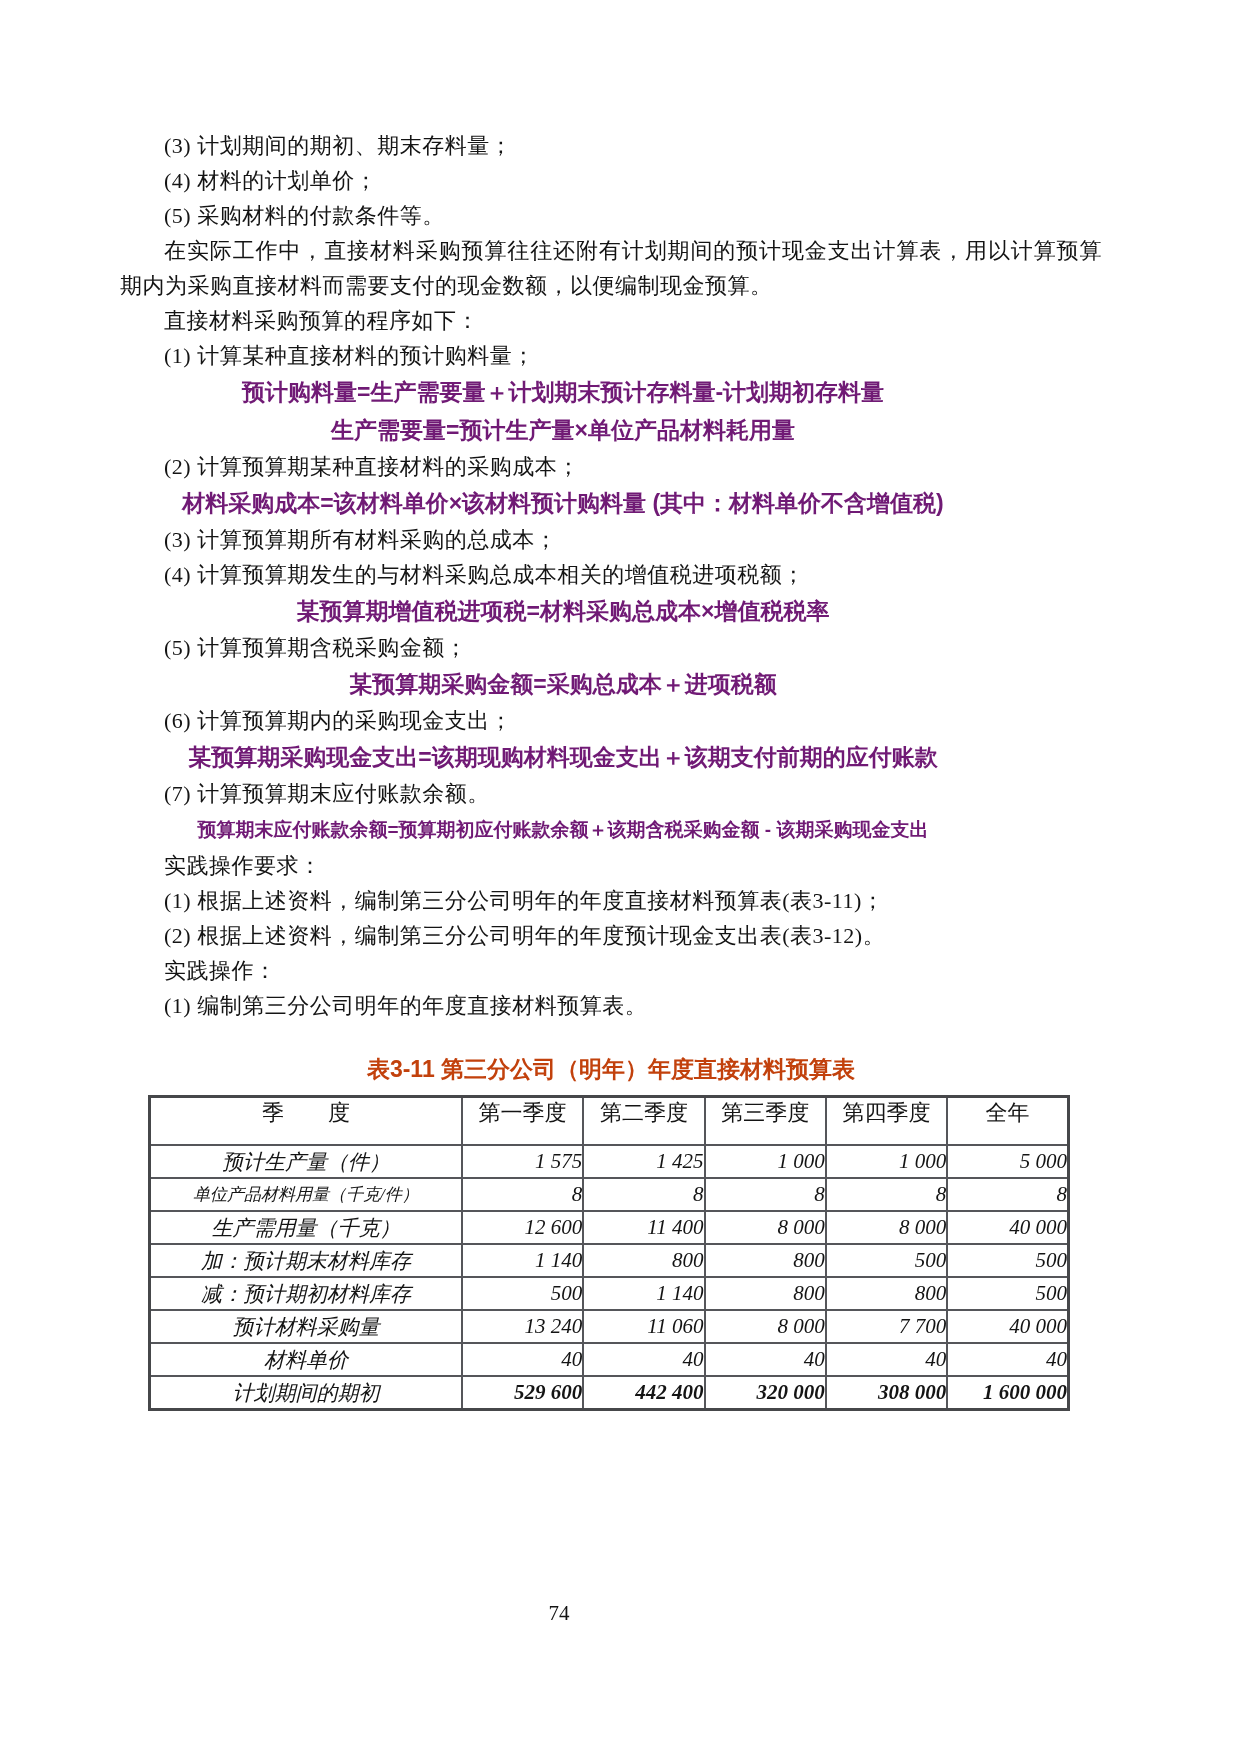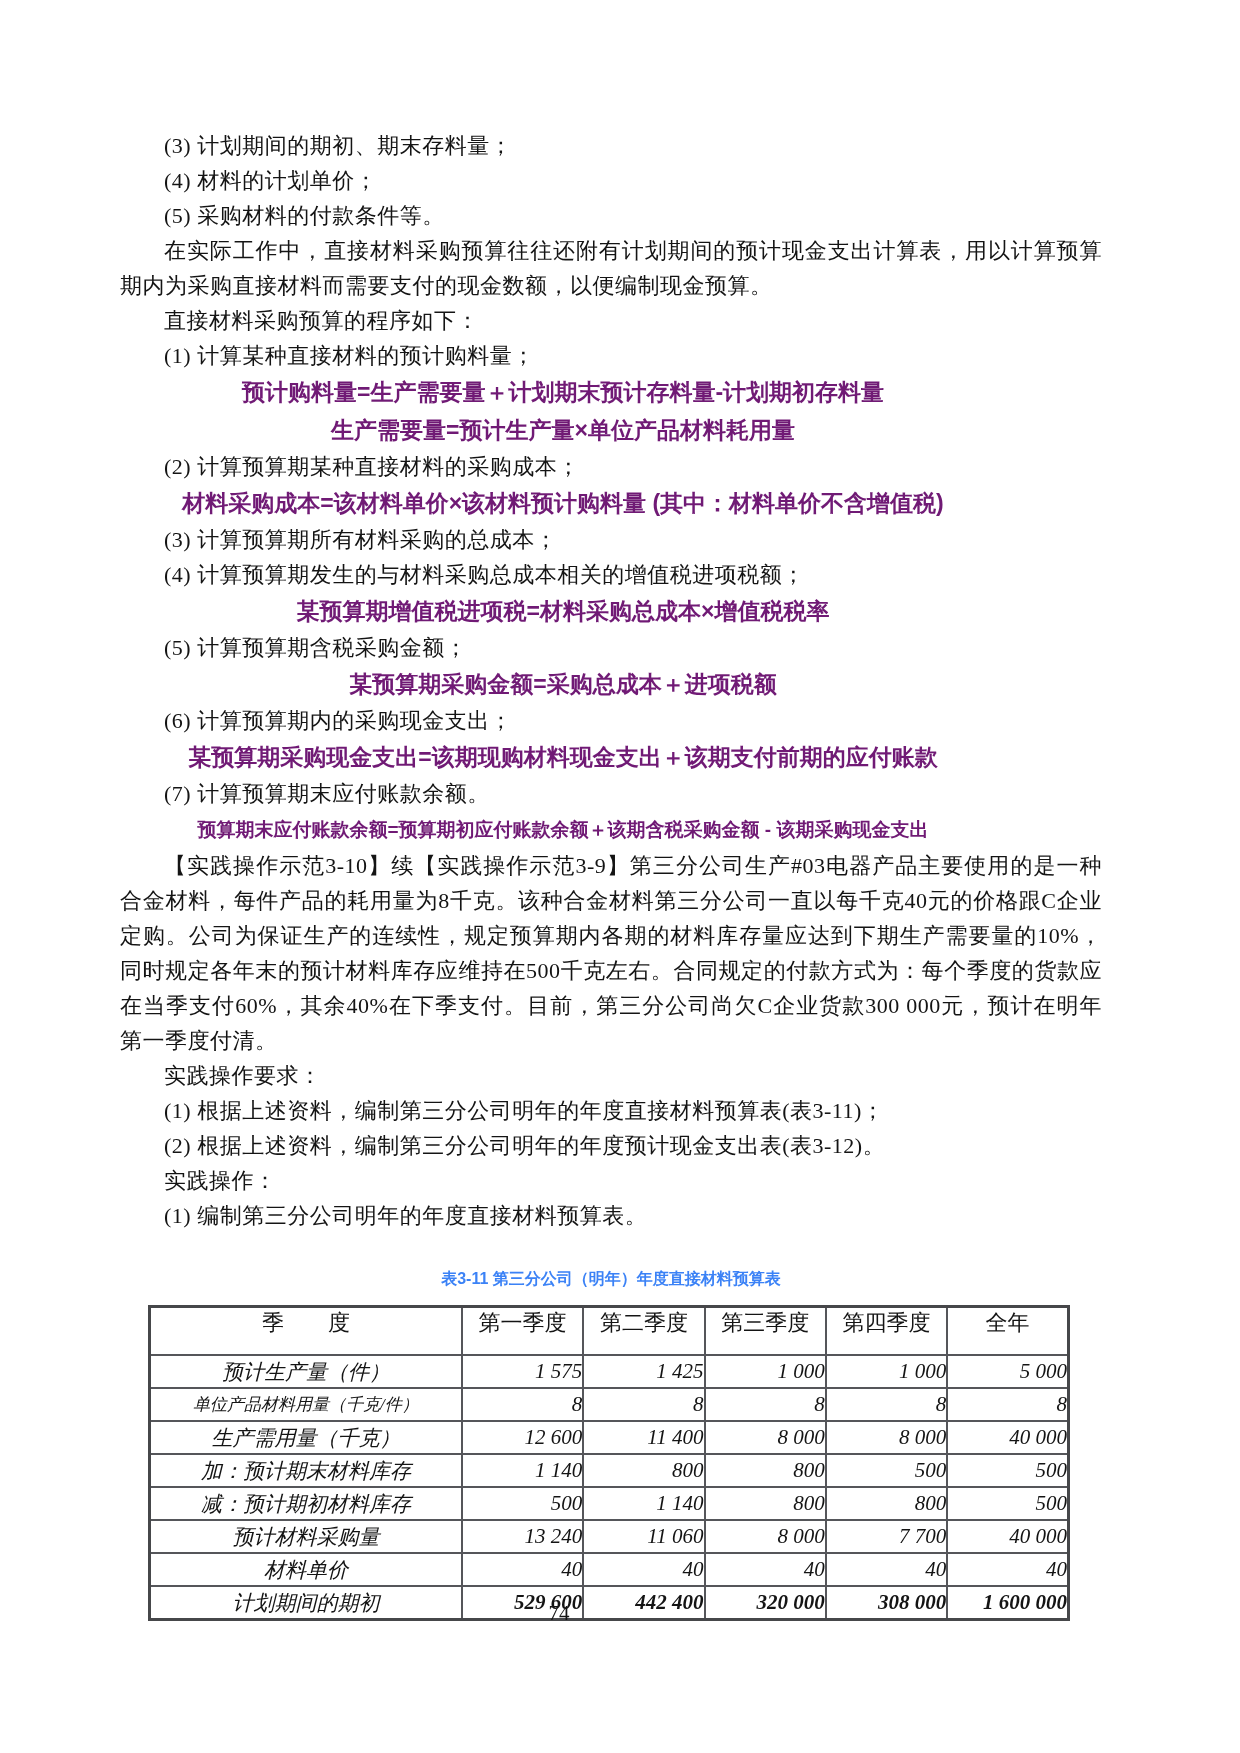--- a/index.html
+++ b/index.html
@@ -44,22 +44,22 @@
     margin-right: 96px;
     letter-spacing: 0px;
   }
   .formula.small {
     font-size: 19px;
     line-height: 37px;
   }
   .table-title {
     font-family: "Liberation Sans", "DejaVu Sans", sans-serif;
     font-weight: bold;
-    color: #3b82f6;
-    font-size: 16px;
+    color: #c2410c;
+    font-size: 23px;
     line-height: 28px;
     text-align: center;
     margin-top: 32px;
   }
   table.budget {
     margin: 12px 0 0 28px;
     width: 922px;
     border-collapse: collapse;
     table-layout: fixed;
     border: 3px solid #46474a;
@@ -110,21 +110,20 @@
     <div class="formula">材料采购成本=该材料单价×该材料预计购料量 (其中：材料单价不含增值税)</div>
     <div class="bodyline">(3) 计算预算期所有材料采购的总成本；</div>
     <div class="bodyline">(4) 计算预算期发生的与材料采购总成本相关的增值税进项税额；</div>
     <div class="formula">某预算期增值税进项税=材料采购总成本×增值税税率</div>
     <div class="bodyline">(5) 计算预算期含税采购金额；</div>
     <div class="formula">某预算期采购金额=采购总成本＋进项税额</div>
     <div class="bodyline">(6) 计算预算期内的采购现金支出；</div>
     <div class="formula">某预算期采购现金支出=该期现购材料现金支出＋该期支付前期的应付账款</div>
     <div class="bodyline">(7) 计算预算期末应付账款余额。</div>
     <div class="formula small">预算期末应付账款余额=预算期初应付账款余额＋该期含税采购金额 - 该期采购现金支出</div>
-    <div class="para">【实践操作示范3-10】续【实践操作示范3-9】第三分公司生产#03电器产品主要使用的是一种合金材料，每件产品的耗用量为8千克。该种合金材料第三分公司一直以每千克40元的价格跟C企业定购。公司为保证生产的连续性，规定预算期内各期的材料库存量应达到下期生产需要量的10%，  同时规定各年末的预计材料库存应维持在500千克左右。合同规定的付款方式为：每个季度的货款应在当季支付60%，其余40%在下季支付。目前，第三分公司尚欠C企业货款300 000元，预计在明年第一季度付清。</div>
     <div class="bodyline">实践操作要求：</div>
     <div class="bodyline">(1) 根据上述资料，编制第三分公司明年的年度直接材料预算表(表3-11)；</div>
     <div class="bodyline">(2) 根据上述资料，编制第三分公司明年的年度预计现金支出表(表3-12)。</div>
     <div class="bodyline">实践操作：</div>
     <div class="bodyline">(1) 编制第三分公司明年的年度直接材料预算表。</div>
 
     <div class="table-title">表3-11 第三分公司（明年）年度直接材料预算表</div>
 
     <table class="budget">
       <colgroup>

